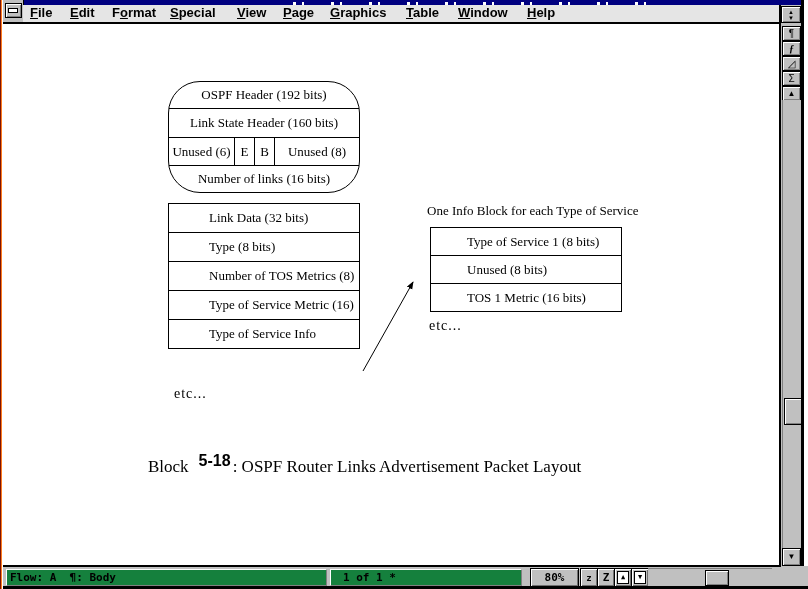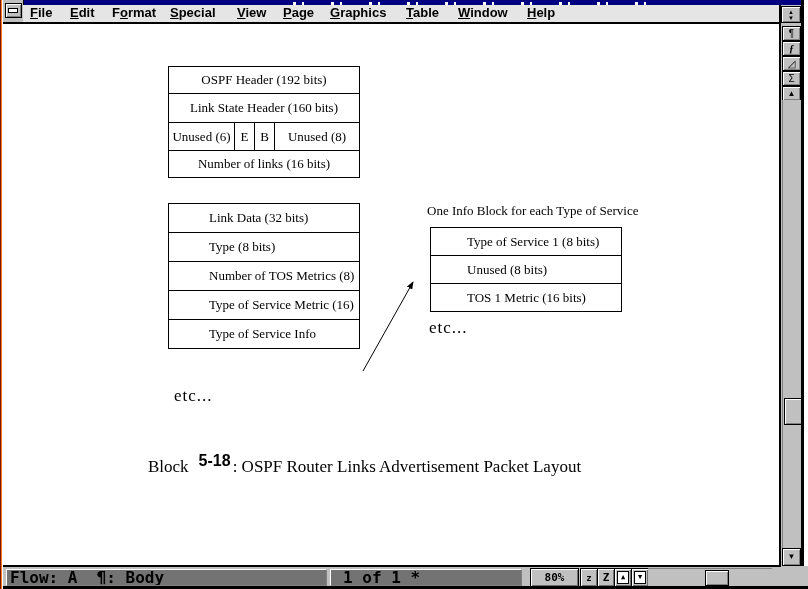--- a/index.html
+++ b/index.html
@@ -33,21 +33,21 @@
   .doc{left:3px;top:24px;width:776px;height:541px;background:#fff;overflow:hidden;
        font-family:"Liberation Serif",serif;color:#000;}
   
   .pkt{position:absolute;border:1px solid #000;background:#fff;}
   .pkt .row{border-bottom:1px solid #000;display:flex;align-items:center;justify-content:center;
      font-size:13px;white-space:nowrap;}
   .pkt .row:last-child{border-bottom:none;}
   .pkt .row.left{justify-content:flex-start;}
   .pkt .cell{display:flex;align-items:center;justify-content:center;height:100%;border-right:1px solid #000;}
   .pkt .cell:last-child{border-right:none;flex:1;}
-  .etc{position:absolute;font-size:17px;letter-spacing:1px;}
+  .etc{position:absolute;font-size:14px;letter-spacing:1px;}
   .tos-label{position:absolute;font-size:13px;white-space:nowrap;}
   .caption{position:absolute;font-size:17px;white-space:nowrap;}
   .caption .fignum{font-weight:bold;font-size:16px;vertical-align:6px;
      font-family:"Liberation Sans",sans-serif;margin:0 2px 0 10px;}
   .arrow-svg{position:absolute;left:0;top:0;pointer-events:none;}
   
   .vline-doc{left:779px;top:5px;width:2px;height:561px;background:#000;}
   .side{left:781px;top:5px;width:20px;height:561px;background:#c0c0c0;}
   .tool-btn{position:absolute;left:1px;width:17px;height:13px;background:#c0c0c0;border:1px solid #000;
      box-shadow:inset 1px 1px 0 #fff,inset -1px -1px 0 #808080;
@@ -57,23 +57,23 @@
      border-left:1px solid #808080;}
   .vthumb{position:absolute;left:1px;top:298px;width:17px;height:25px;background:#c0c0c0;
      border:1px solid #000;box-shadow:inset 1px 1px 0 #fff,inset -1px -1px 0 #808080;}
   .vline-right{left:801px;top:0;width:3px;height:566px;background:#000;}
   .right-white{left:804px;top:0;width:4px;height:566px;background:#fff;}
   
   .status-topline{left:3px;top:565px;width:778px;height:2px;background:#000;}
   .statusbar{left:3px;top:567px;width:805px;height:19px;background:#c0c0c0;}
   .corner{left:781px;top:566px;width:27px;height:23px;background:#c0c0c0;}
   .bottom-line{left:3px;top:586px;width:805px;height:3px;background:#000;}
-  .spanel{position:absolute;height:15px;background:#737373;line-height:15px;
+  .spanel{position:absolute;height:15px;background:#15803d;line-height:15px;
      border:1px solid;border-color:#fff #808080 #808080 #fff;
-     font-family:"DejaVu Sans Mono",monospace;font-weight:bold;font-size:16px;white-space:pre;
+     font-family:"DejaVu Sans Mono",monospace;font-weight:bold;font-size:11px;white-space:pre;
      color:#000;overflow:hidden;}
   .sbtn{position:absolute;height:17px;background:#c0c0c0;border:1px solid #000;
      box-shadow:inset 1px 1px 0 #fff,inset -1px -1px 0 #6f6f6f;
      display:flex;align-items:center;justify-content:center;
      font-family:"DejaVu Sans Mono",monospace;font-weight:bold;font-size:11px;color:#000;margin-left:18px;}
   .sbtn .tiny{font-size:8px;line-height:8px;}
   .mini-page{display:inline-flex;align-items:center;justify-content:center;width:10px;height:11px;
      background:#fff;border:1px solid #000;font-size:7px;line-height:7px;}
   .htrack{position:absolute;left:648px;top:568px;width:124px;height:17px;background:#c0c0c0;
      border-top:1px solid #808080;}
@@ -138,21 +138,21 @@
     </div>
     <div class="tool-btn" style="top:543px;height:16px">
         <span class="tiny" style="font-size:8px">▼</span>
       </div>
   </div>
   <div class="abs vline-right"></div>
   <div class="abs right-white"></div>
 
   <div class="abs doc">
 
-    <div class="pkt" style="left:165px;top:42px;width:190px;">
+    <div class="pkt" style="left:165px;top:57px;width:190px;border-radius:32px;">
       <div class="row" style="height:26px">OSPF Header (192 bits)</div>
       <div class="row" style="height:28px">Link State Header (160 bits)</div>
       <div class="row" style="height:27px;padding:0">
         <span class="cell" style="width:65px">Unused (6)</span>
         <span class="cell" style="width:19px">E</span>
         <span class="cell" style="width:19px">B</span>
         <span class="cell">Unused (8)</span>
       </div>
       <div class="row" style="height:26px">Number of links (16 bits)</div>
     </div>

